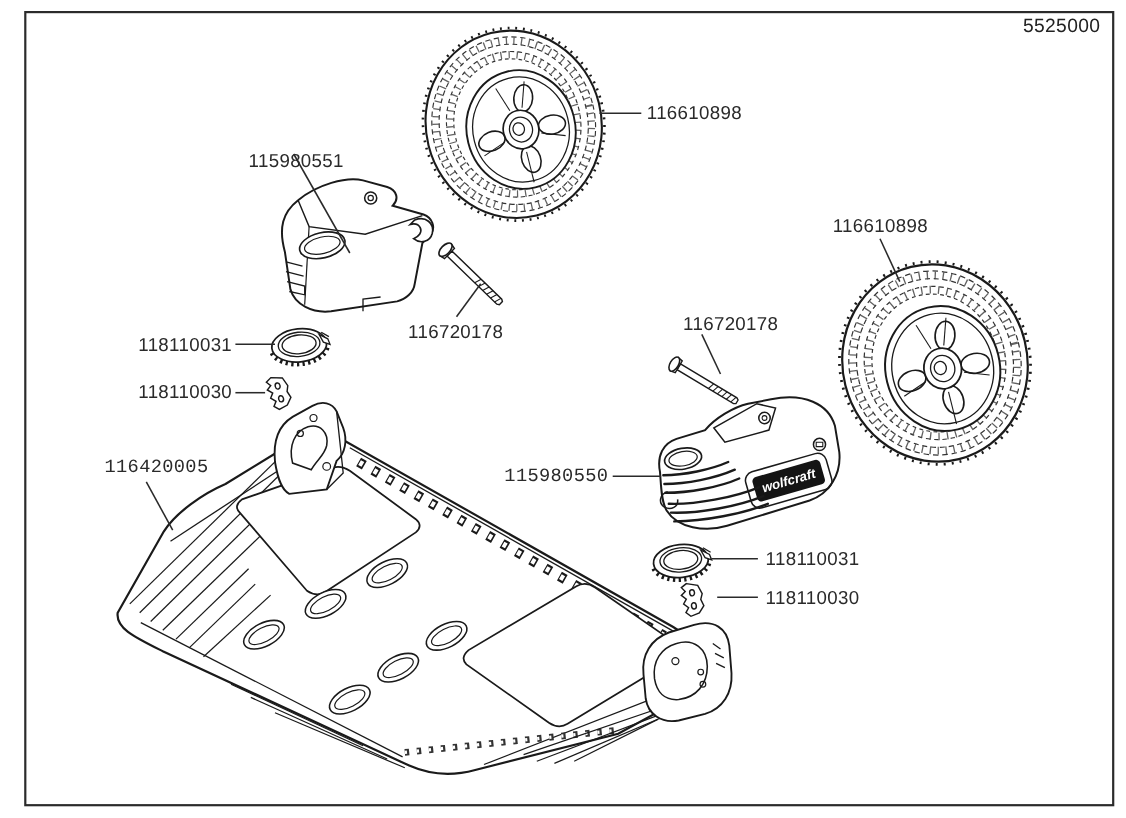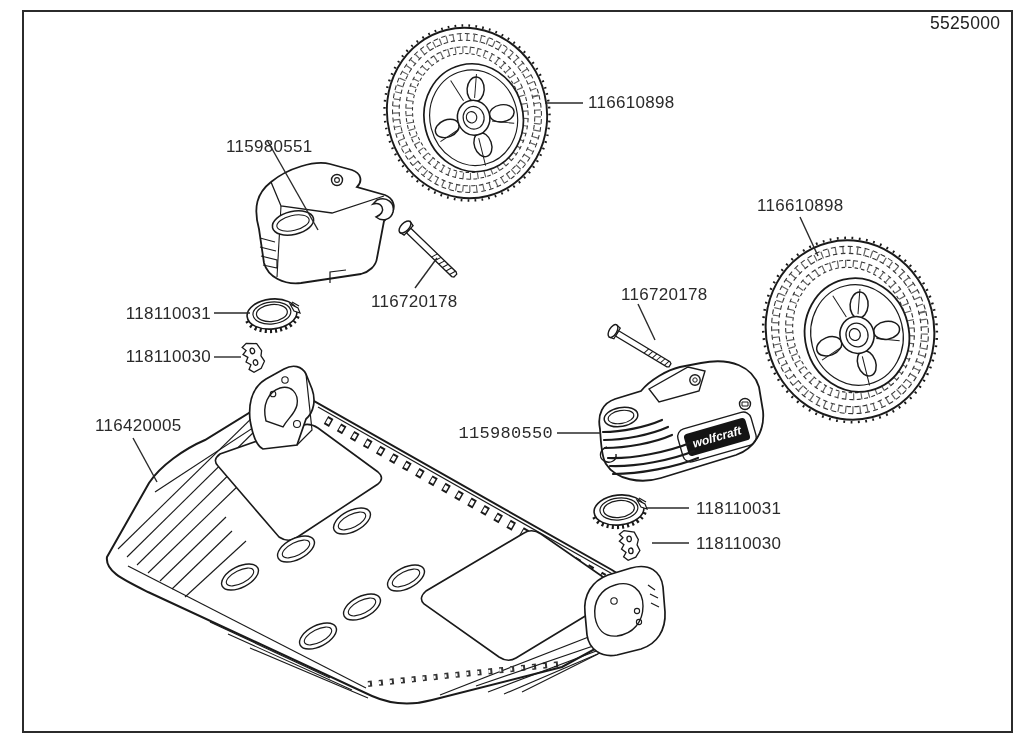--- a/index.html
+++ b/index.html
@@ -265,20 +265,20 @@
       <path d="M 647 508 L 689 508"></path>
       <path d="M 652 543 L 689 543"></path>
     </g>
   </svg>
 
   <div class="callout" style="left:588px;top:93px;">116610898</div>
   <div class="callout" style="left:226px;top:117px;margin-top:20px;">115980551</div>
   <div class="callout" style="left:371px;top:292px;">116720178</div>
   <div class="callout ra" style="right:813px;top:304px;">118110031</div>
   <div class="callout ra" style="right:813px;top:347px;">118110030</div>
-  <div class="callout" style="left:95px;top:416px;">116420005</div>
+  <div class="callout" style="left:95px;top:416px;font-family:Liberation Mono, monospace;">116420005</div>
   <div class="callout" style="left:757px;top:196px;">116610898</div>
   <div class="callout" style="left:621px;top:285px;">116720178</div>
   <div class="callout ra" style="right:471px;top:424px;font-family:Liberation Mono, monospace;">115980550</div>
   <div class="callout" style="left:696px;top:499px;">118110031</div>
   <div class="callout" style="left:696px;top:534px;">118110030</div>
 
 </div>
 
 </body></html>

